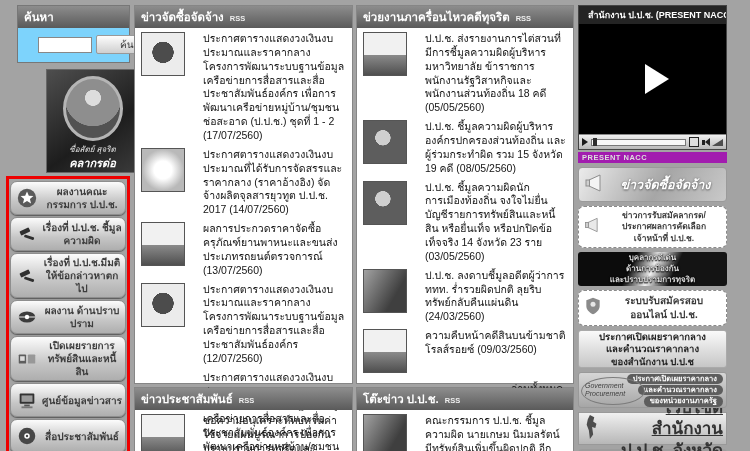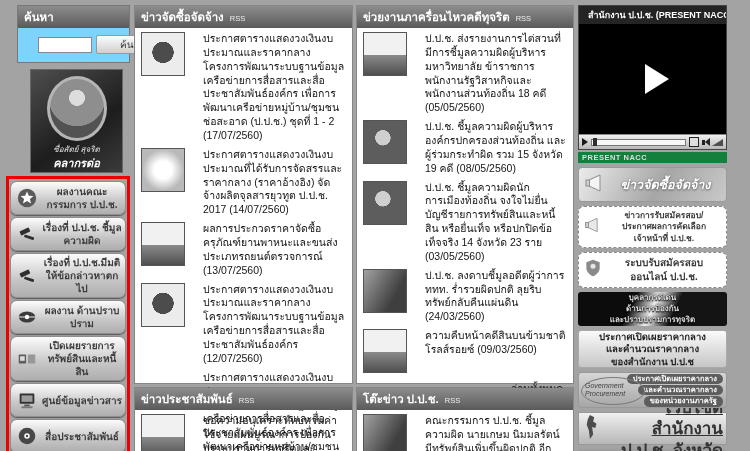--- a/index.html
+++ b/index.html
@@ -4,26 +4,26 @@
 <style>
   html,body{margin:0;padding:0;}
   body{width:750px;height:451px;overflow:hidden;background:#a3a3a3;
        font-family:"Liberation Sans","DejaVu Sans",sans-serif;position:relative;}
   a{text-decoration:none;color:inherit;}
   
   #left{position:absolute;left:6px;top:5px;width:124px;}
   .search-panel{margin-left:11px;width:111px;border:1px solid #777;background:#7dd3fc;}
   .panel-head{background:linear-gradient(#8d8d8d,#5a5a5a);color:#fff;font-weight:bold;
               font-size:11.5px;padding:2px 6px;display:flex;align-items:baseline;gap:6px;}
-  .rss{font-size:7.5px;font-weight:normal;color:#f0f0f0;}
+  .rss{font-size:7.5px;font-weight:bold;color:#f0f0f0;}
   .search-body{display:flex;gap:4px;padding:7px 4px 8px 20px;align-items:center;}
   .search-input{width:48px;height:14px;border:1px solid #888;font-size:10px;padding:0 2px;}
   .search-btn{font-size:10px;background:linear-gradient(#fdfdfd,#cfcfcf);border:1px solid #999;
               border-radius:2px;padding:1px 23px;color:#333;cursor:pointer;}
-  .portrait{margin:6px 0 0 24px;width:91px;height:102px;border:1px solid #666;position:relative;
+  .portrait{margin:6px 0 0 40px;width:91px;height:102px;border:1px solid #666;position:relative;
             background:linear-gradient(145deg,#4e4e4e,#1d1d1d 60%,#3b3b3b);
             display:flex;flex-direction:column;align-items:center;cursor:pointer;justify-content:space-between;}
   .oval{margin-top:6px;width:54px;height:64px;border:3px solid #b5b5b5;border-radius:50%;
         background:radial-gradient(circle at 50% 32%,#ddd 0 16%,#8e8e8e 17% 58%,#525252 59%);}
   .cap1{margin-top:2px;color:#e8e8e8;font-style:italic;font-size:8px;}
   .cap2{color:#fff;font-style:italic;font-weight:bold;font-size:11px;margin-top:-2px;}
   .menu-highlight{margin-top:3px;border:3px solid #ee0000;padding:2px 1px;
                   display:flex;flex-direction:column;gap:2px;}
   .menu-btn{display:flex;align-items:center;gap:2px;border:1px solid #8e8e8e;border-radius:7px;
             background:linear-gradient(#fcfcfc,#c6c6c6 60%,#aeaeae);min-height:28px;
@@ -60,21 +60,21 @@
   .vc-play{width:0;height:0;border-left:6px solid #1a1a1a;border-top:4px solid transparent;
            border-bottom:4px solid transparent;cursor:pointer;}
   .vc-track{flex:1;height:5px;border:1px solid #777;background:#f7f7f7;position:relative;cursor:pointer;}
   .vc-thumb{position:absolute;left:1px;top:-2px;width:4px;height:8px;background:#2e2e2e;}
   .vc-full{width:8px;height:8px;border:1px solid #222;background:#ddd;cursor:pointer;}
   .vc-vol{display:flex;align-items:center;cursor:pointer;}
   .sp-box{width:3px;height:5px;background:#222;}
   .sp-cone{width:0;height:0;border-right:5px solid #222;border-top:4px solid transparent;
            border-bottom:4px solid transparent;}
   .vol-wedge{width:0;height:0;border-bottom:7px solid #4d4d4d;border-left:11px solid transparent;margin-left:2px;}
-  .present-strip{margin-top:2px;background:#15803d;color:#dedede;font-size:7.5px;font-weight:bold;
+  .present-strip{margin-top:2px;background:#a21caf;color:#dedede;font-size:7.5px;font-weight:bold;
                  padding:1px 4px;letter-spacing:.5px;}
   .banner{display:flex;align-items:center;margin-top:4px;cursor:pointer;}
   .b-proc{height:33px;border-radius:4px;border:1px solid #9a9a9a;gap:2px;padding:0 4px;
           background:linear-gradient(120deg,#ececec,#a6a6a6 55%,#c9c9c9);}
   .b-proc .label{flex:1;text-align:center;color:#fff;font-weight:bold;font-style:italic;
                  font-size:12.5px;text-shadow:0 1px 2px #666,0 0 2px #7a7a7a;}
   .b-dash{background:#fff;border:1px dashed #8a8a8a;border-radius:6px;padding:3px 4px;gap:3px;}
   .b-dash .lines{flex:1;text-align:center;font-weight:bold;color:#3a3a3a;}
   .b-dash1 .lines div{font-size:8.5px;line-height:1.35;}
   .b-dash2 .lines div{font-size:10px;line-height:1.4;}
@@ -327,45 +327,45 @@
     </a>
 
     <a class="banner b-dash b-dash1">
       <span>
         <svg width="20" height="20" viewBox="0 0 24 24">
             <path d="M6 9l11-5v16L6 15z" fill="#e9e9e9" stroke="#8d8d8d"></path>
             <rect x="3" y="9" width="3.5" height="6" fill="#cfcfcf" stroke="#8d8d8d"></rect>
           </svg>
       </span>
       <span class="lines">
-        <div>ข่าวการรับสมัครสอบ/</div>
+        <div>ข่าวการรับสมัคลากรด/</div>
         <div>ประกาศผลการคัดเลือก</div>
         <div>เจ้าหน้าที่ ป.ป.ช.</div>
       </span>
+    </a>
+
+    <a class="banner b-dark">
+      <div>บุคลากรดีเด่น</div>
+      <div>ด้านการป้องกัน</div>
+      <div>และปราบปรามการทุจริต</div>
     </a>
 
     <a class="banner b-dash b-dash2">
       <span>
         <svg width="20" height="20" viewBox="0 0 24 24">
             <path d="M12 2l8 3v7c0 5-4 8-8 10-4-2-8-5-8-10V5z" fill="#8a8a8a"></path>
             <circle cx="12" cy="10" r="3" fill="#e6e6e6"></circle>
           </svg>
       </span>
       <span class="lines">
         <div>ระบบรับสมัครสอบ</div>
         <div>ออนไลน์ ป.ป.ช.</div>
       </span>
     </a>
 
-    <a class="banner b-dark">
-      <div>บุคลากรดีเด่น</div>
-      <div>ด้านการป้องกัน</div>
-      <div>และปราบปรามการทุจริต</div>
-    </a>
-
     <a class="banner b-price">
       <div>ประกาศเปิดเผยราคากลาง</div>
       <div>และคำนวณราคากลาง</div>
       <div>ของสำนักงาน ป.ป.ช</div>
     </a>
 
     <a class="banner b-gov">
       <div class="ellipse"></div>
       <div class="brand">Government Procurement</div>
       <div class="pill">ประกาศเปิดเผยราคากลาง</div>

